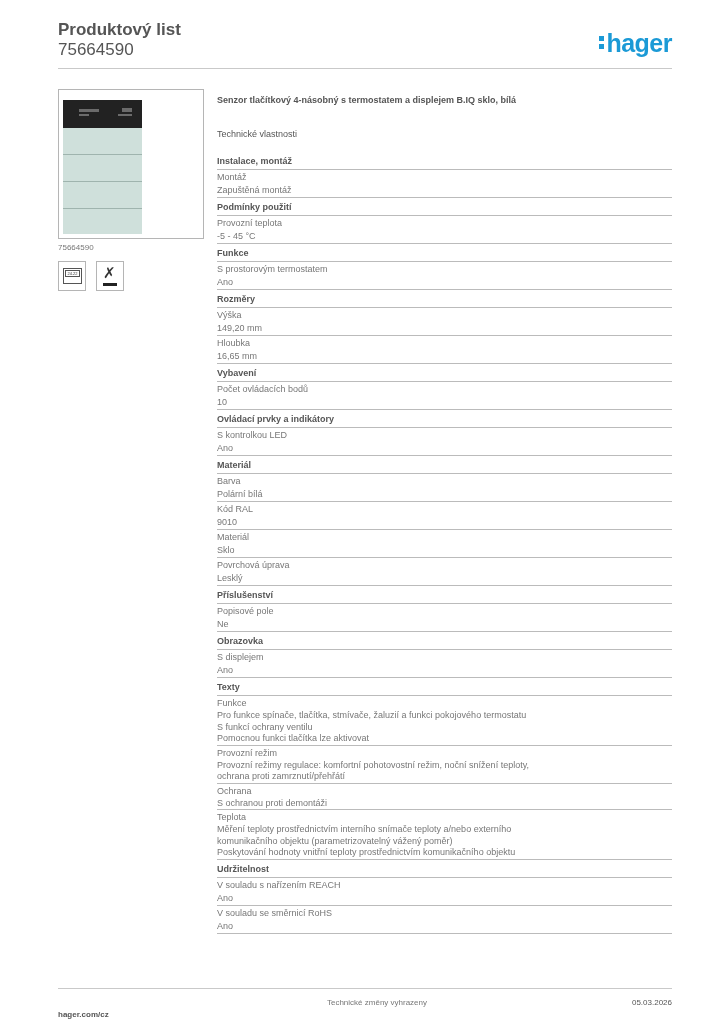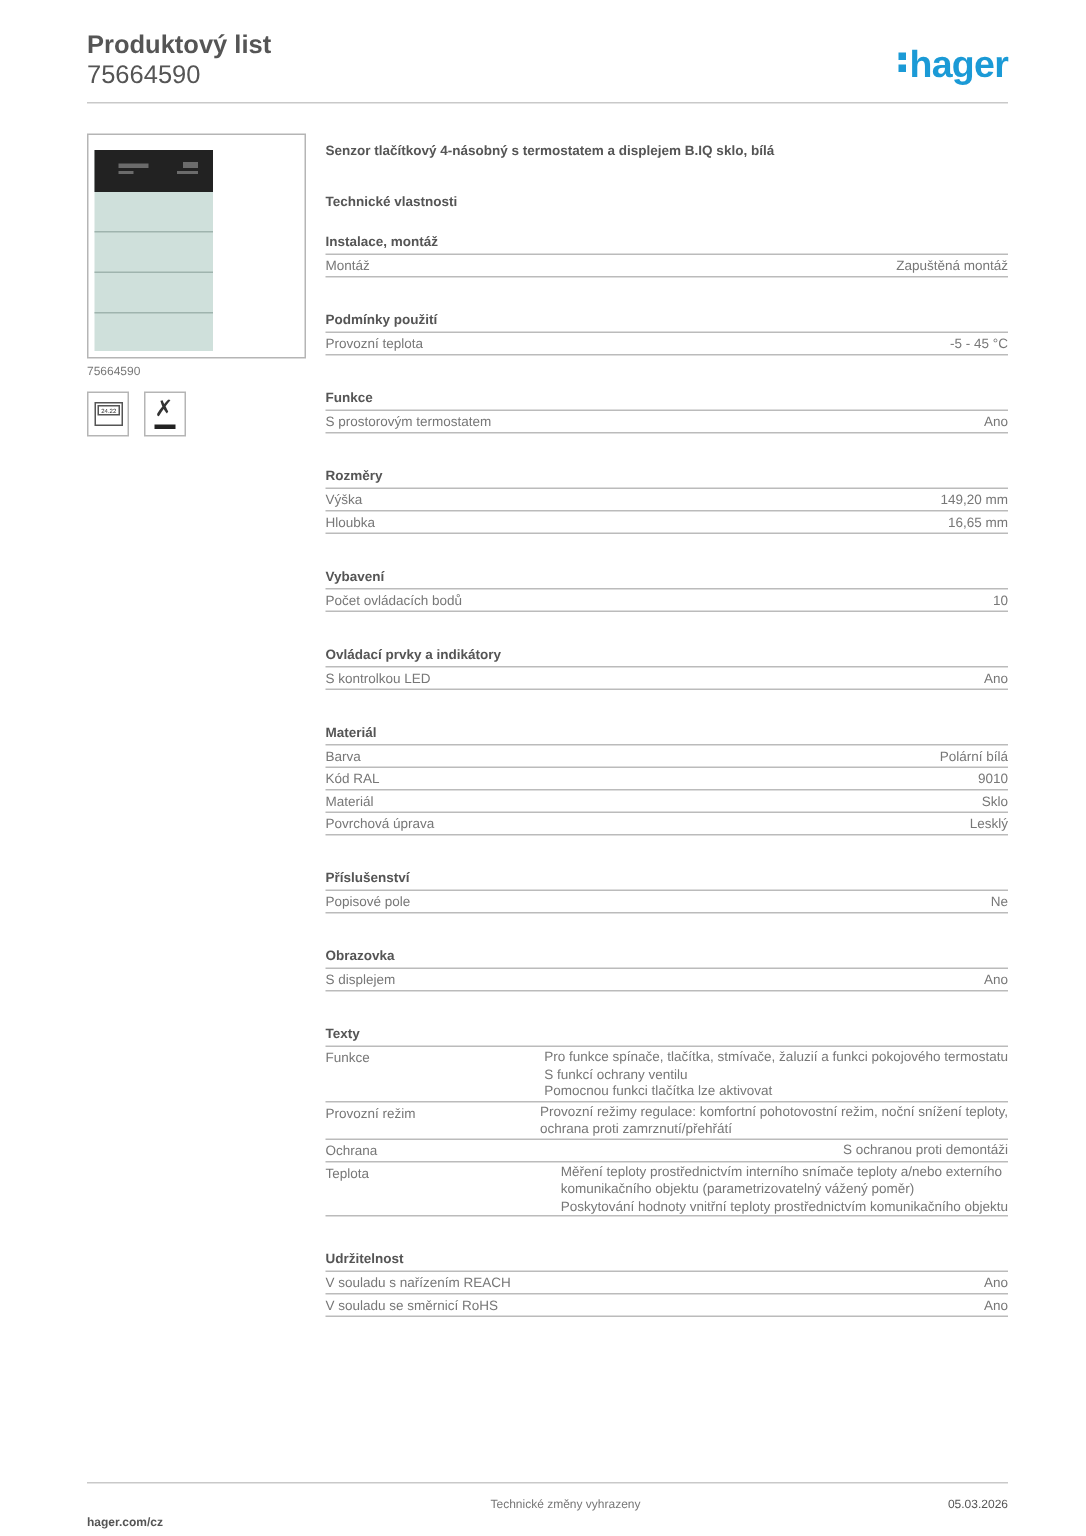--- a/index.html
+++ b/index.html
@@ -25,24 +25,24 @@
     .article { font-size: 8px; color: #777; margin-top: 4px; }
     .icons { margin-top: 9px; display: flex; gap: 10px; }
     .icon-box { width: 26px; height: 28px; border: 1px solid #b5b5b5; position: relative; }
     .knx { position: absolute; left: 4px; top: 6px; width: 17px; height: 14px; border: 1px solid #555; }
     .knx span { display: block; margin: 1px; height: 5px; border: 1px solid #555; font-size: 4px; line-height: 5px; text-align: center; color: #333; }
     .weee { position: absolute; left: 6px; top: 3px; font-size: 15px; color: #333; line-height: 15px; }
     .weee-bar { position: absolute; left: 6px; bottom: 4px; width: 14px; height: 3px; background: #222; }
 
     .right { position: absolute; left: 217px; top: 95px; width: 455px; }
     .product-name { font-size: 9px; font-weight: bold; color: #555; margin-bottom: 24px; }
-    .section-title { font-size: 9px; font-weight: bold; color: #555; margin-bottom: 16px; }
-    .group { margin-bottom: 22px; }
+    .section-title { font-size: 9px; font-weight: normal; color: #555; margin-bottom: 16px; }
+    .group { margin-bottom: 3px; }
     .group-title { font-size: 9px; font-weight: bold; color: #555; padding-bottom: 2px; border-bottom: 1px solid #bbb; line-height: 12px; }
-    .row { display: flex; justify-content: space-between; font-size: 9px; color: #777; border-bottom: 1px solid #bbb; line-height: 13px; padding-top: 1px; }
+    .row { display: flex; justify-content: space-between; font-size: 9px; color: #777; border-bottom: 1px solid #bbb; line-height: 13px; padding-top: 1px; flex-direction: column; }
     .row .val { text-align: left; }
     .row.multi .val { max-width: 345px; line-height: 11.5px; }
     .row .label { white-space: nowrap; }
 
     .footer-rule { position: absolute; left: 58px; top: 988px; width: 614px; height: 1px; background: #c9c9c9; }
     .footer { position: absolute; left: 58px; top: 998px; width: 614px; font-size: 8px; color: #555; }
     .footer .f-left { position: absolute; left: 0; font-weight: bold; margin-top: 12px; }
     .footer .f-mid { position: absolute; left: 0; right: 0; text-align: center; color: #777; padding-left: 24px; }
     .footer .f-right { position: absolute; right: 0; font-weight: normal; text-align: center; }
   </style>

